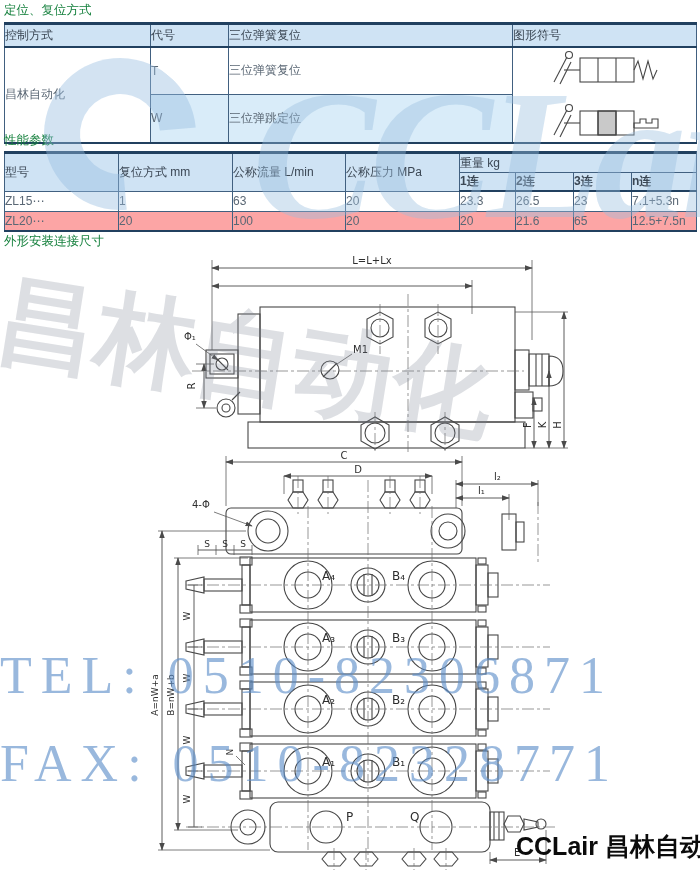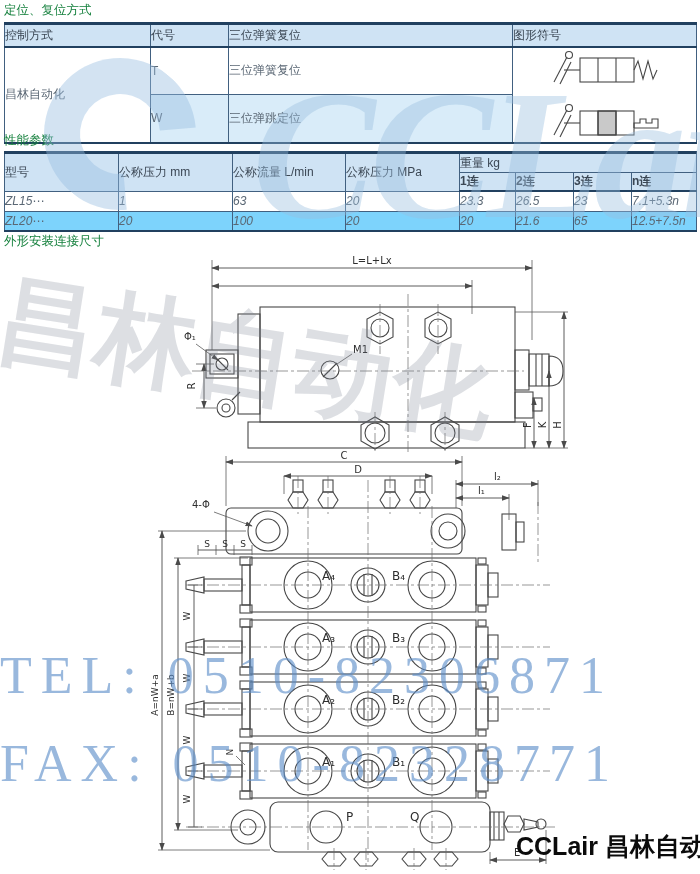--- a/index.html
+++ b/index.html
@@ -22,22 +22,22 @@
   .tbl1 { top:22px; }
   .tbl1 th { height:23px; border-bottom:2px solid #21405f; }
   .tbl1 td { height:42px; background:#fff; }
   .tbl1 tr.rowW td.shade { background:#d9ecf9; }
   .symcell { vertical-align:middle; }
   .sym-stack { display:flex; flex-direction:column; align-items:center; gap:12px; }
   .tbl2 { top:151px; }
   .tbl2 th.main { height:38px; }
   .tbl2 th.grp  { height:20px; }
   .tbl2 th.sub  { height:18px; border-bottom:2px solid #21405f;font-weight:bold; }
-  .tbl2 td { height:20px; background:#fff;font-style:italic; }
-  .tbl2 tr.r2 td { background:#7dd3fc; }
+  .tbl2 td { height:20px; background:#fff; }
+  .tbl2 tr.r2 td { background:#fca5a5; }
 
   .drawing { position:absolute; z-index:1; }
   .d1 { left:148px; top:252px;margin-left:32px; }
   .d2 { left:146px; top:450px; }
   svg .ln   { stroke:#474747; stroke-width:1.1; fill:none; }
   svg .thin { stroke:#5a5a5a; stroke-width:0.8; fill:none; }
   svg .dim  { stroke:#4a4a4a; stroke-width:0.9; fill:none; }
   svg .cl   { stroke:#6a6a6a; stroke-width:0.7; fill:none; stroke-dasharray:12 3 3 3; }
   svg .fillg{ fill:#c9c9c9; stroke:#333; stroke-width:1.1; }
   svg text  { font-family:"DejaVu Sans","Liberation Sans",sans-serif; font-size:10px; fill:#2e2e2e; stroke:none; }
@@ -140,21 +140,21 @@
       <col style="width:113px">
       <col style="width:114px">
     <col style="width:56px">
       <col style="width:58px">
       <col style="width:58px">
       <col style="width:65px">
   </colgroup>
   <tbody>
       <tr>
     <th rowspan="2" class="main">型号</th>
-    <th rowspan="2" class="main">公称压力 mm</th>
+    <th rowspan="2" class="main">复位方式 mm</th>
     <th rowspan="2" class="main">公称流量 L/min</th>
     <th rowspan="2" class="main">公称压力 MPa</th>
     <th colspan="4" class="grp">重量 kg</th>
   </tr>
   <tr>
     <th class="sub">1连</th>
     <th class="sub">2连</th>
     <th class="sub">3连</th>
     <th class="sub">n连</th>
   </tr>

